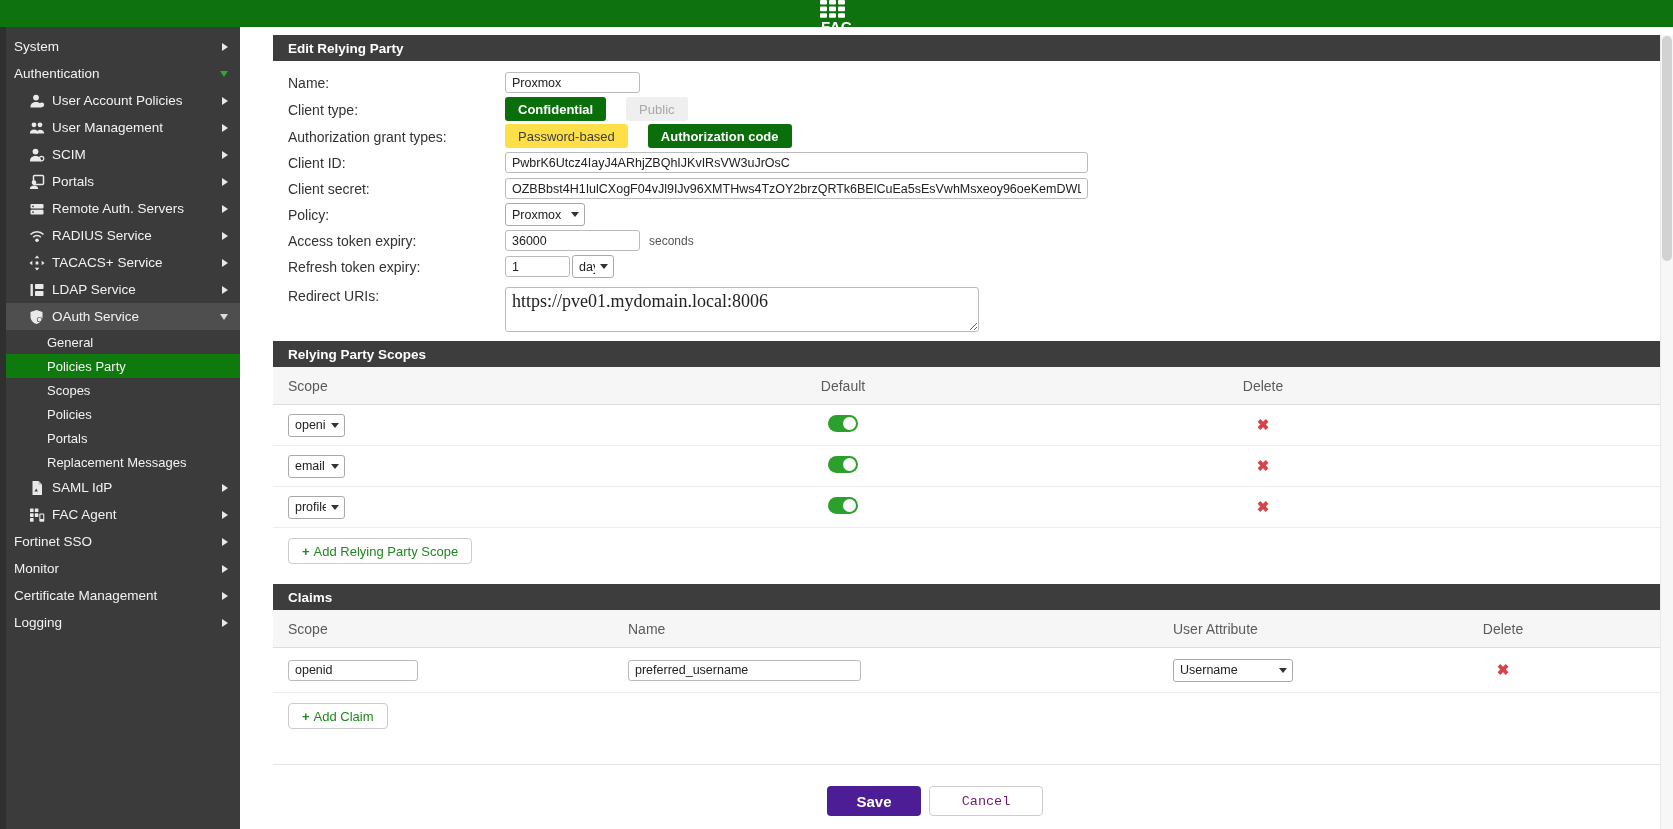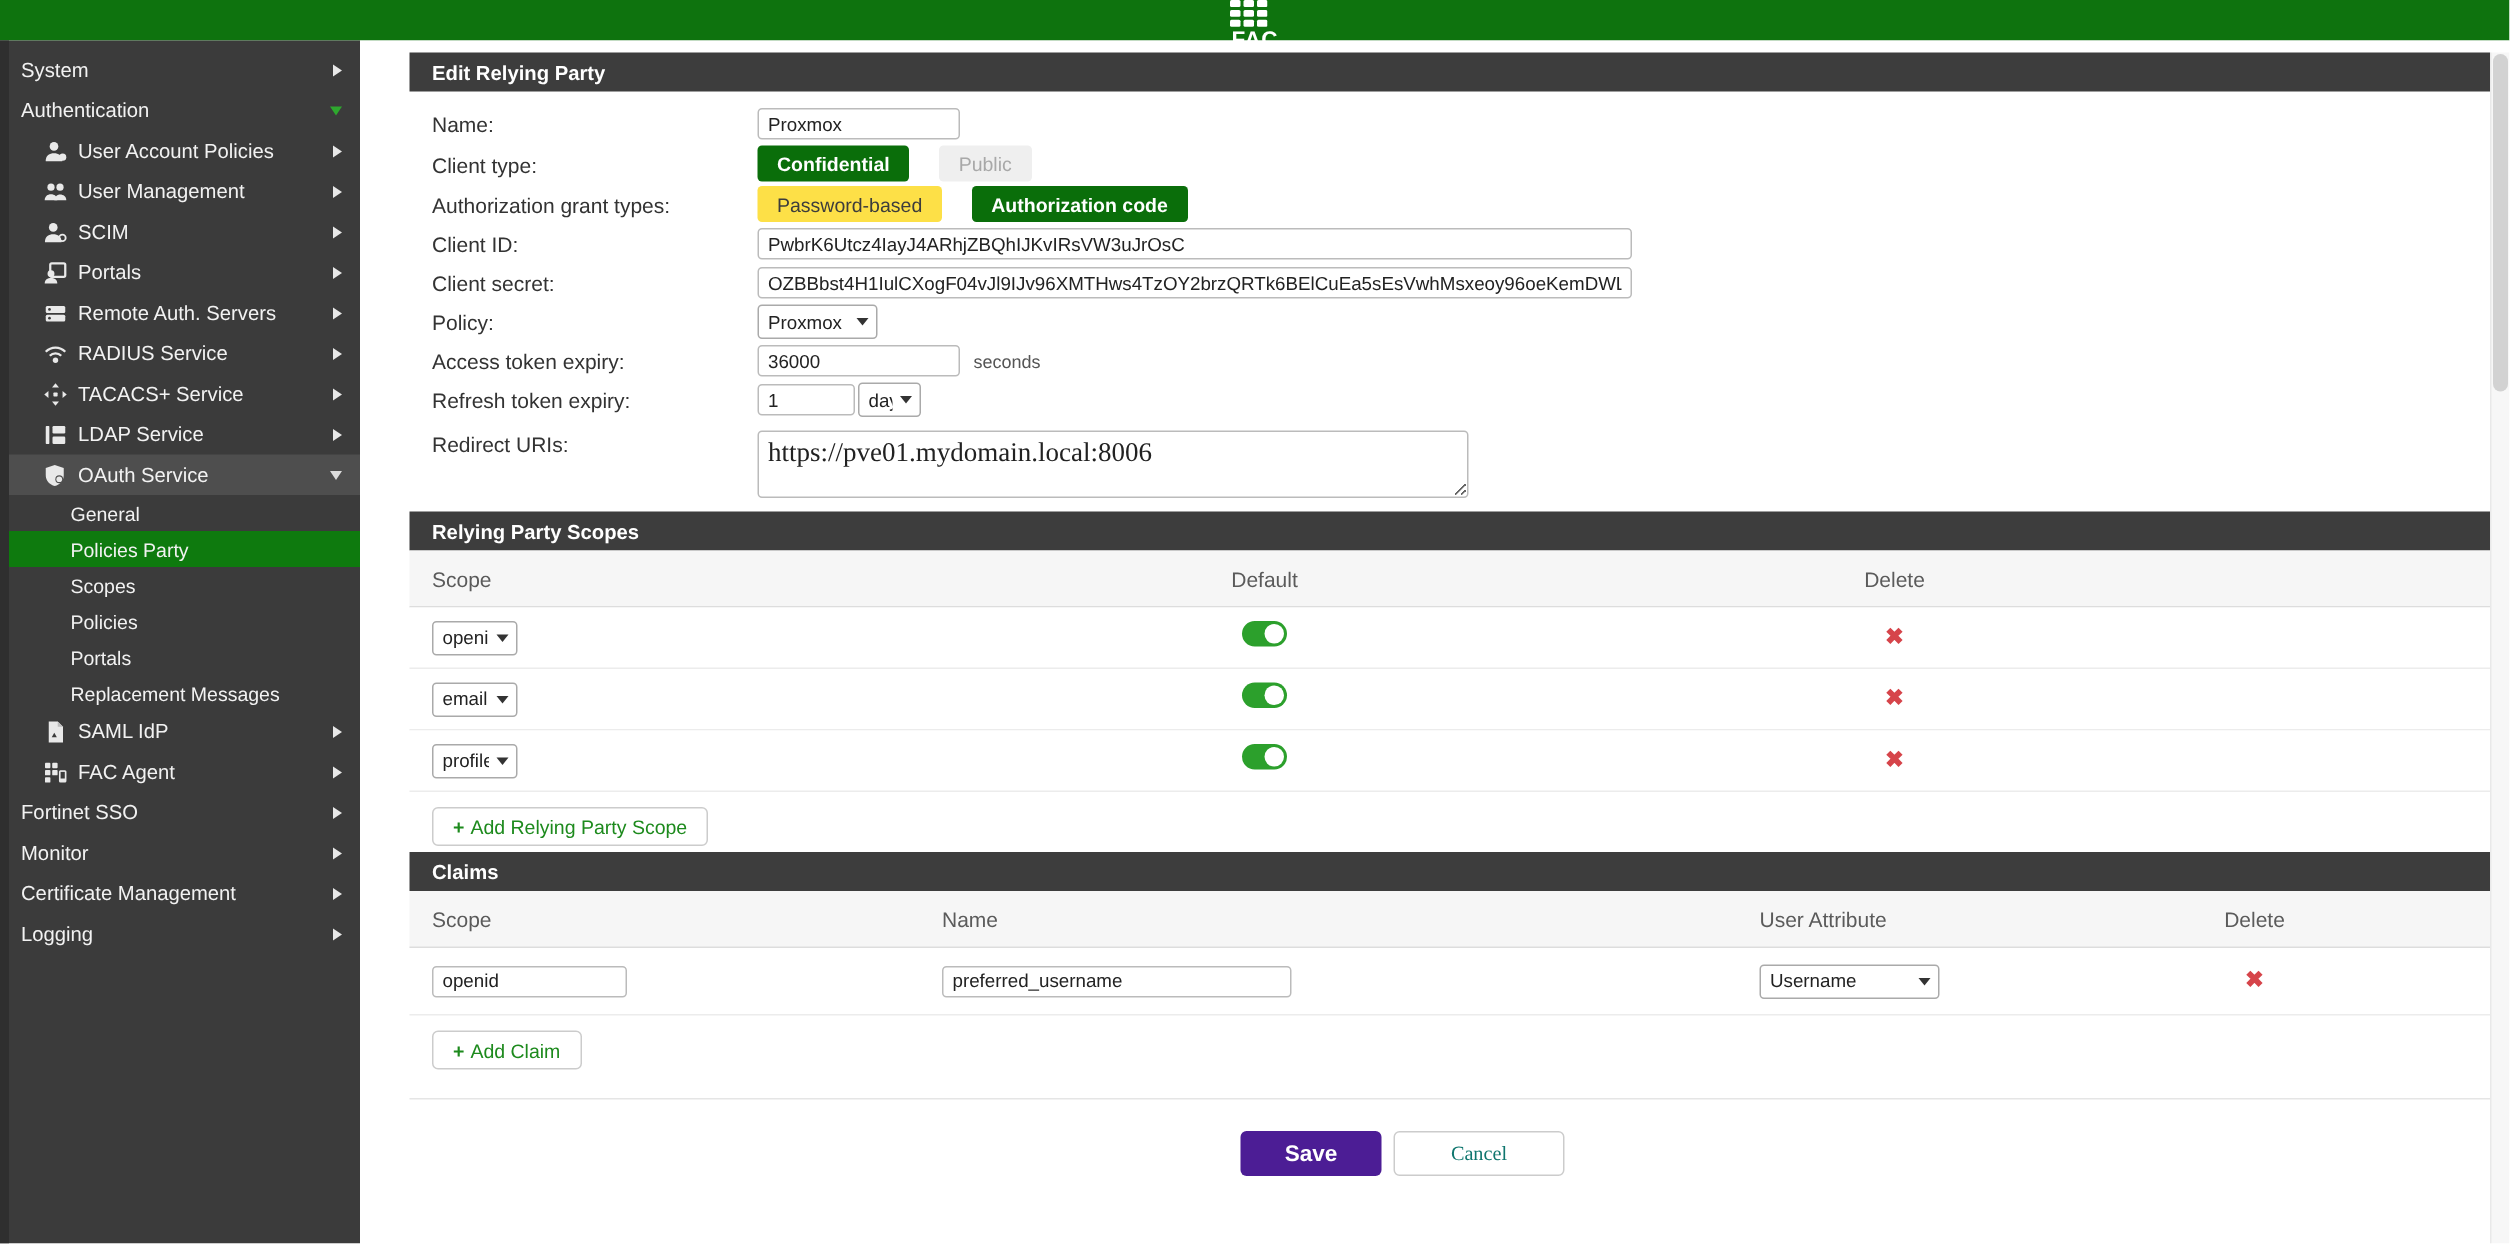--- a/index.html
+++ b/index.html
@@ -90,32 +90,32 @@
   .tcenter { text-align:center; }
   .trow { height:41px; border-bottom:1px solid #ececec; background:#fff; }
   .trow .c1 { padding-left:15px; } .trow .c2p { padding-left:20px; }
 
   .toggle { width:30px; height:17px; border-radius:9px; background:#2ca02c; position:relative;
             display:inline-block; cursor:pointer; }
   .toggle::after { content:""; position:absolute; right:2px; top:2px; width:13px; height:13px;
                    border-radius:50%; background:#fff; }
   .delx { color:#d6444a; font-size:15px; font-weight:bold; cursor:pointer; line-height:1; }
 
-  .addbtn { margin:10px 0 4px 15px; background:#fff; border:1px solid #ccc; border-radius:4px;
+  .addbtn { margin:10px 0 20px 15px; background:#fff; border:1px solid #ccc; border-radius:4px;
             color:#1d8a1d; font-size:13px; height:26px; padding:0 13px; cursor:pointer;
             font-family:"Liberation Sans",sans-serif; }
   .addbtn .plus { font-weight:bold; margin-right:4px; }
 
   
   .footer-sep { border-top:1px solid #e5e5e5; margin-top:15px; }
   .footer { margin-top:21px; padding-left:554px; display:flex; gap:8px; }
   .btn-save { width:94px; height:30px; background:#4c1d95; color:#fff; font-weight:bold; font-size:15px;
               border:none; border-radius:4px; cursor:pointer; font-family:"Liberation Sans",sans-serif; }
-  .btn-cancel { width:114px; height:30px; background:#fff; color:#0f766e; font-size:13.5px;
-                border:1px solid #ccc; border-radius:4px; cursor:pointer; font-family:Liberation Serif, serif; }
+  .btn-cancel { width:114px; height:30px; background:#fff; color:#701a75; font-size:13.5px;
+                border:1px solid #ccc; border-radius:4px; cursor:pointer; font-family:Liberation Mono, monospace; }
 </style>
 </head>
 <body>
 
 <div class="appbar">
   <span class="logo">
     <svg width="25" height="18" viewBox="0 0 25 18" fill="#fff">
       <rect x="0" y="0" width="7" height="4.6" rx="1"></rect>
         <rect x="9" y="0" width="7" height="4.6" rx="1"></rect>
         <rect x="18" y="0" width="7" height="4.6" rx="1"></rect>

